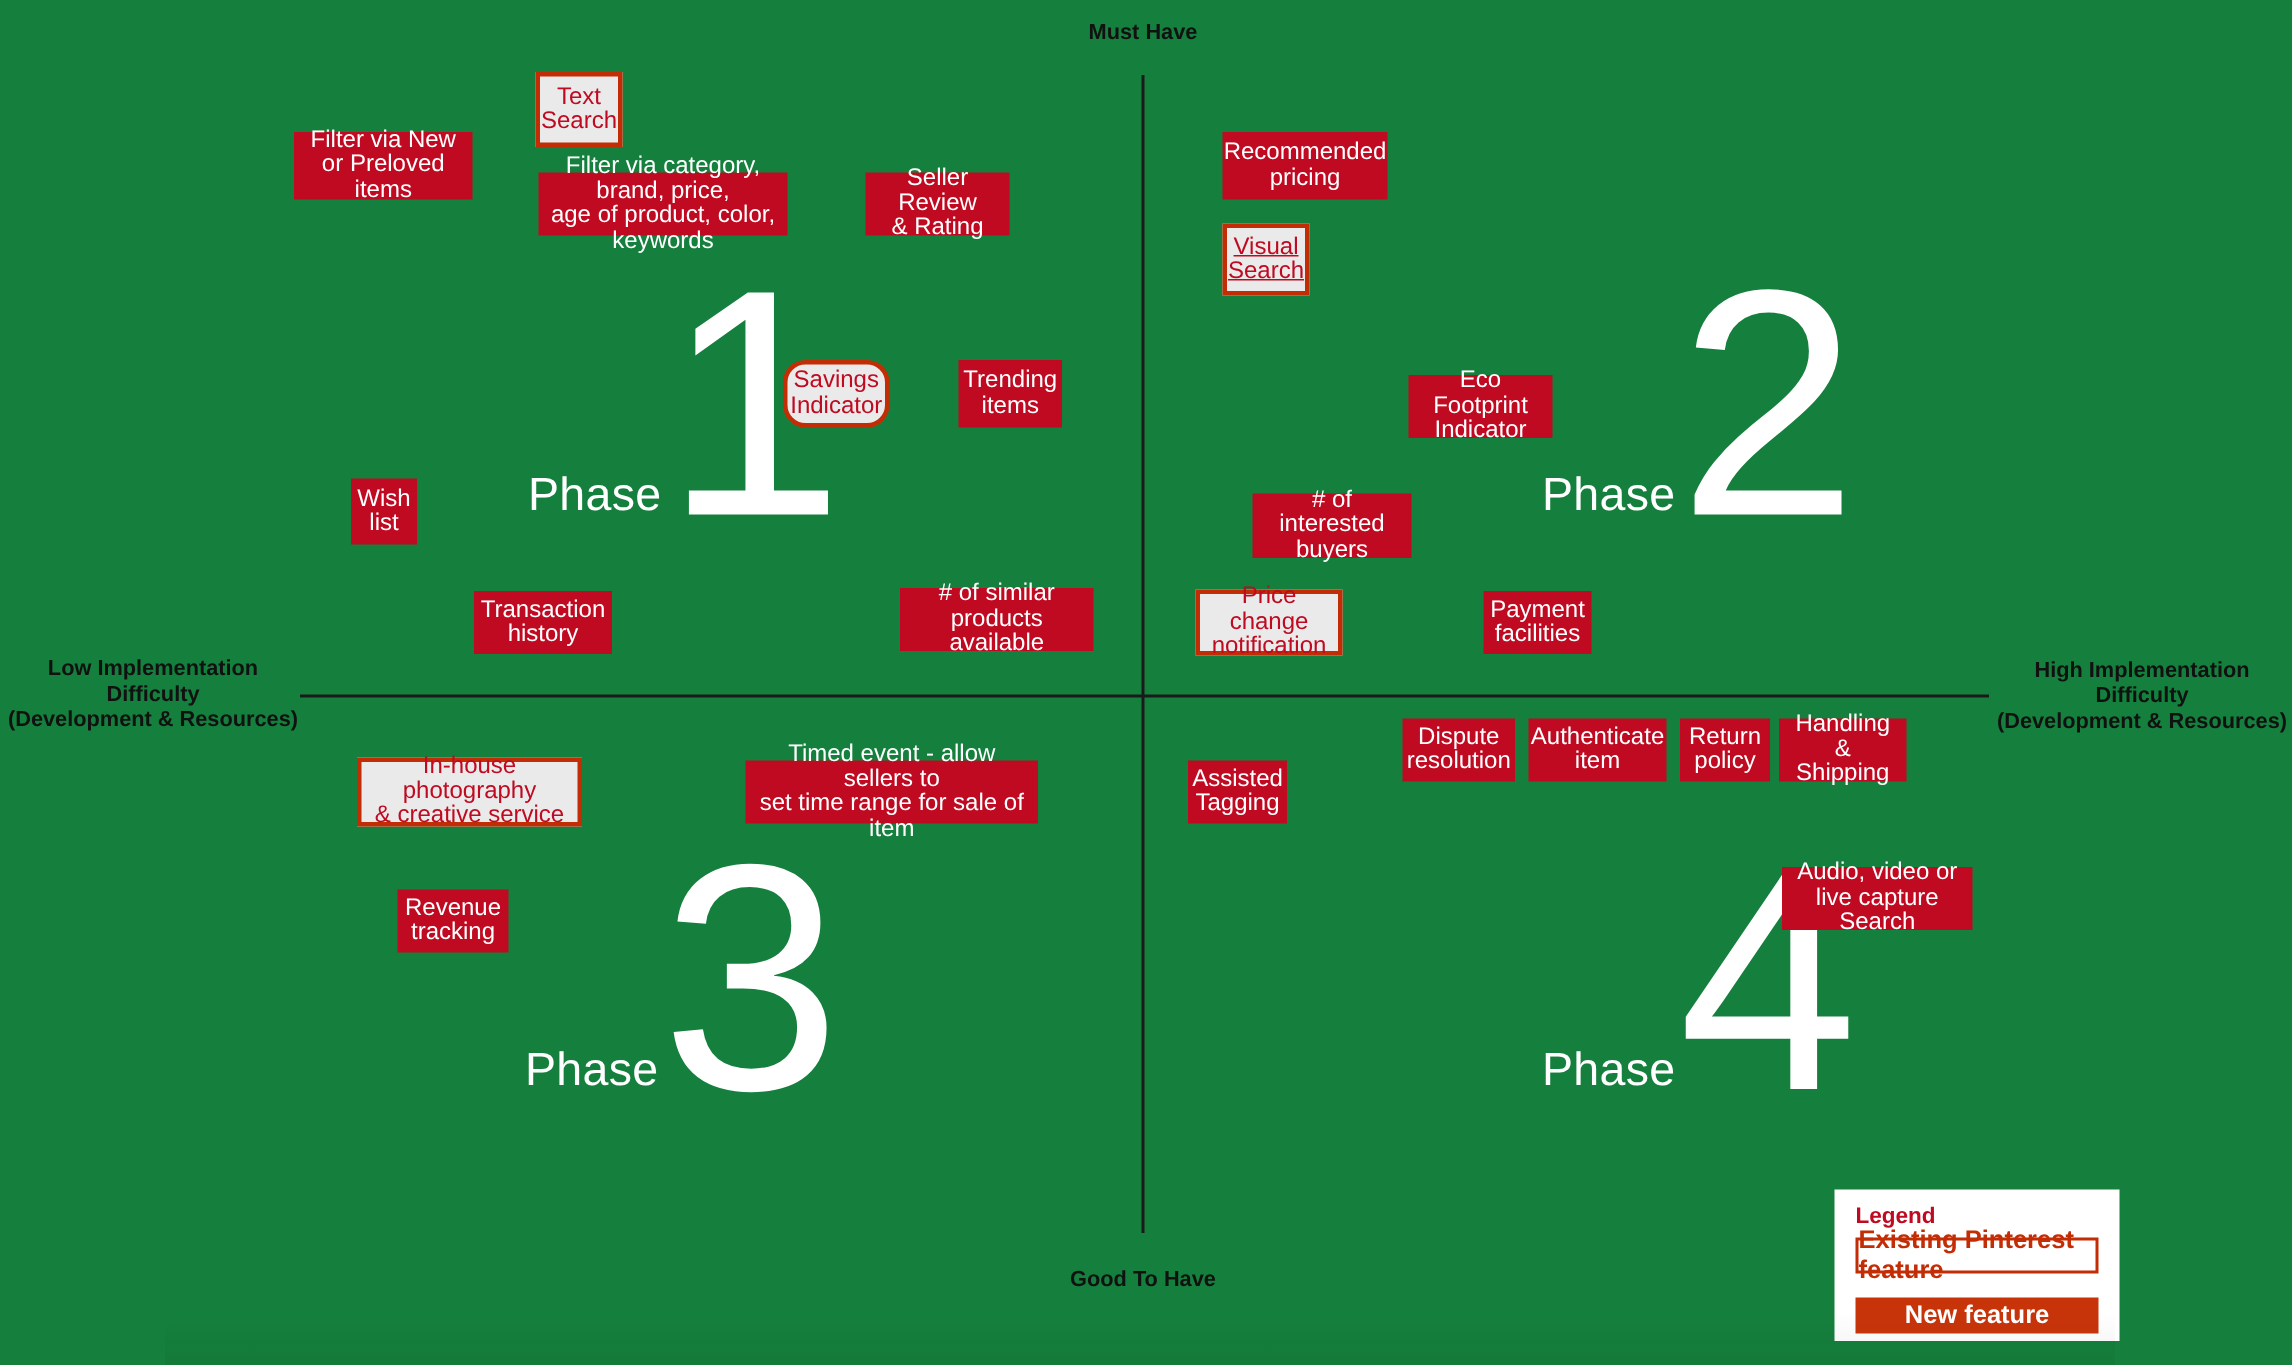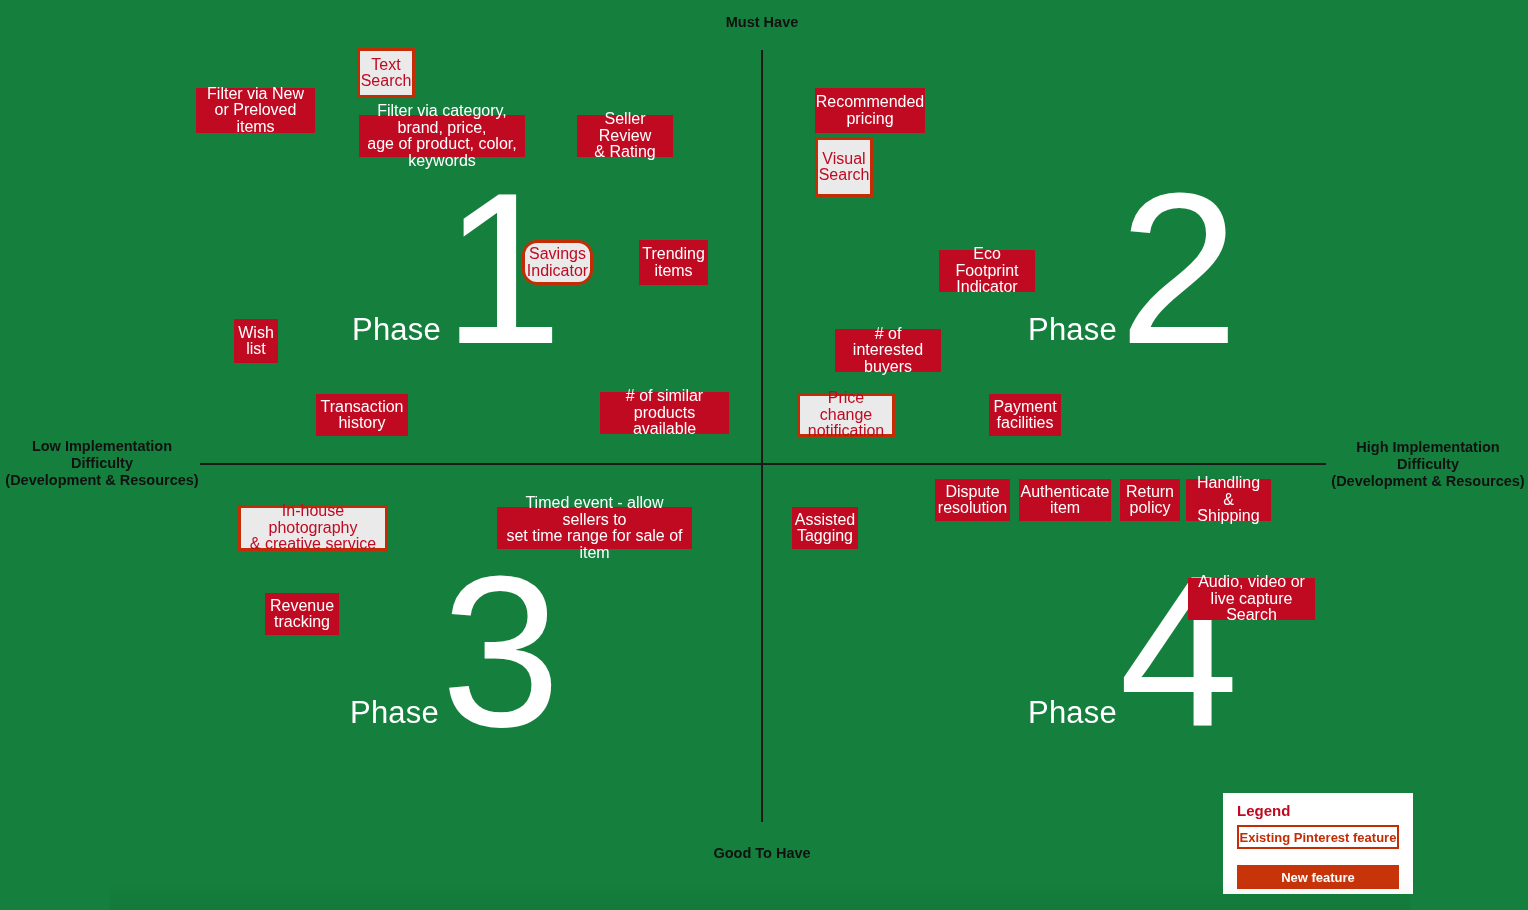--- a/index.html
+++ b/index.html
@@ -120,21 +120,21 @@
     font-weight: bold;
     color: #bf0a21;
     margin-bottom: 6px;
   }
   #legend .legend-chip {
     box-sizing: border-box;
     height: 24px;
     display: flex;
     align-items: center;
     justify-content: center;
-    font-size: 13px;
+    font-size: 17px;
     font-weight: bold;
     margin-bottom: 16px;
   }
   #legend .legend-chip.existing {
     background: #ffffff;
     border: 2.5px solid #c32d05;
     color: #c32d05;
   }
   #legend .legend-chip.new {
     background: #c8340a;
@@ -201,21 +201,21 @@
       <div class="card new" style="left: 639px; top: 240px; width: 69px; height: 45px;">Trending
 items</div>
       <div class="card new" style="left: 234px; top: 319px; width: 44px; height: 44px;">Wish
 list</div>
       <div class="card new" style="left: 316px; top: 394px; width: 92px; height: 42px;">Transaction
 history</div>
       <div class="card new" style="left: 600px; top: 392px; width: 129px; height: 42px;"># of similar
 products available</div>
       <div class="card new" style="left: 815px; top: 88px; width: 110px; height: 45px;">Recommended
 pricing</div>
-      <div class="card existing" style="left: 815px; top: 137px; width: 58px; height: 60px;">Visual
+      <div class="card existing" style="left: 815px; top: 149px; width: 58px; height: 48px; text-decoration: underline;">Visual
 Search</div>
       <div class="card new" style="left: 939px; top: 250px; width: 96px; height: 42px;">Eco Footprint
 Indicator</div>
       <div class="card new" style="left: 835px; top: 329px; width: 106px; height: 43px;"># of interested
 buyers</div>
       <div class="card existing" style="left: 797px; top: 393px; width: 98px; height: 44px;">Price change
 notification</div>
       <div class="card new" style="left: 989px; top: 394px; width: 72px; height: 42px;">Payment
 facilities</div>
       <div class="card existing" style="left: 238px; top: 505px; width: 150px; height: 46px;">In-house photography

